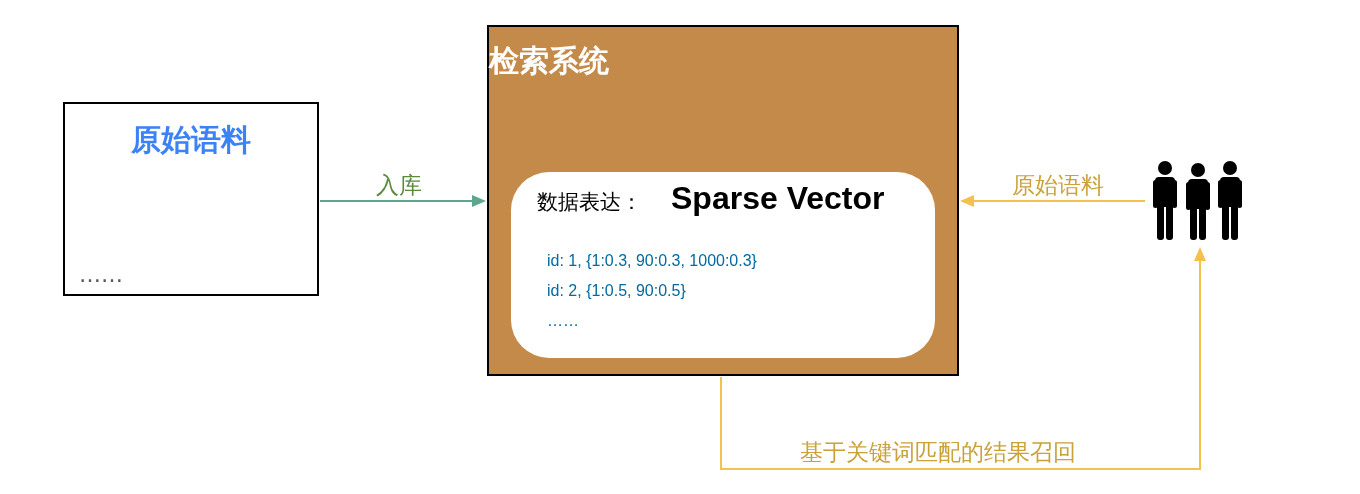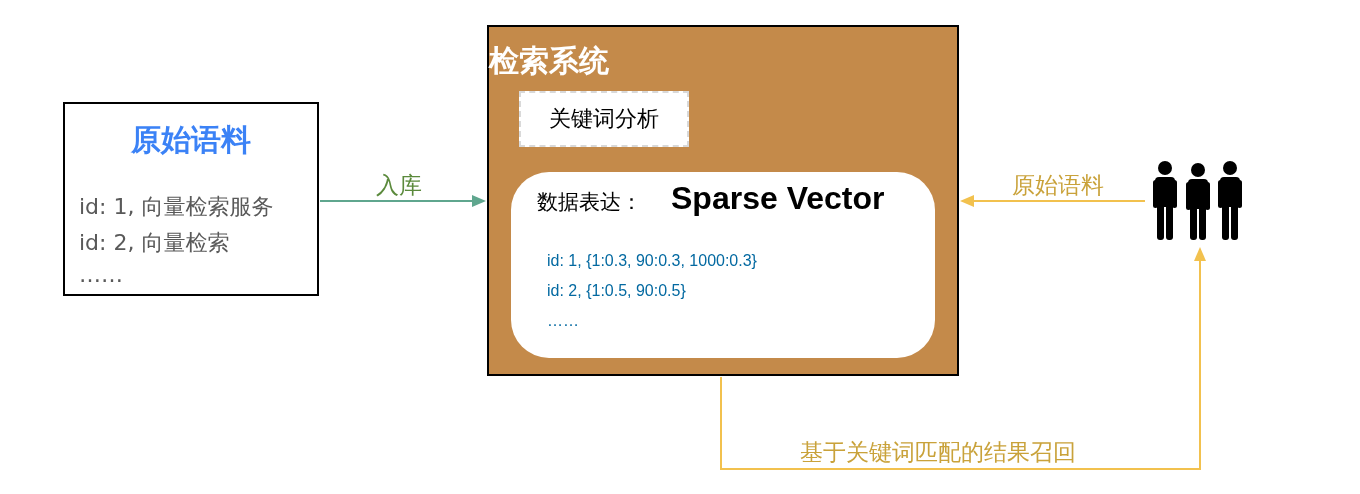--- a/index.html
+++ b/index.html
@@ -63,30 +63,27 @@
       <rect x="0" y="20" width="5" height="28" rx="2.5"></rect>
       <rect x="19" y="20" width="5" height="28" rx="2.5"></rect>
       <rect x="4" y="44" width="7" height="36" rx="3"></rect>
       <rect x="13" y="44" width="7" height="36" rx="3"></rect>
     </g>
   </g>
 </svg>
 
 <div id="corpus" class="abs">
   <div class="title">原始语料</div>
-  <div class="line" style="top:88px">id: 1, 向量检索服务</div>
-  <div class="line" style="top:124px">id: 2, 向量检索</div>
   <div class="line" style="top:158px">……</div>
 </div>
 
 <div class="label" style="left:376px;top:170px;color:#5b8a3c">入库</div>
 
 <div id="system" class="abs">
   <div class="title">检索系统</div>
-  <div class="dashbox" style="left:30px;width:170px">关键词分析</div>
   <div id="inner">
     <div class="head">
       <span class="zh">数据表达：</span><span class="en">Sparse Vector</span>
     </div>
     <div class="line" style="top:80px">id: 1, {1:0.3, 90:0.3, 1000:0.3}</div>
     <div class="line" style="top:110px">id: 2, {1:0.5, 90:0.5}</div>
     <div class="line" style="top:140px">……</div>
   </div>
 </div>
 

